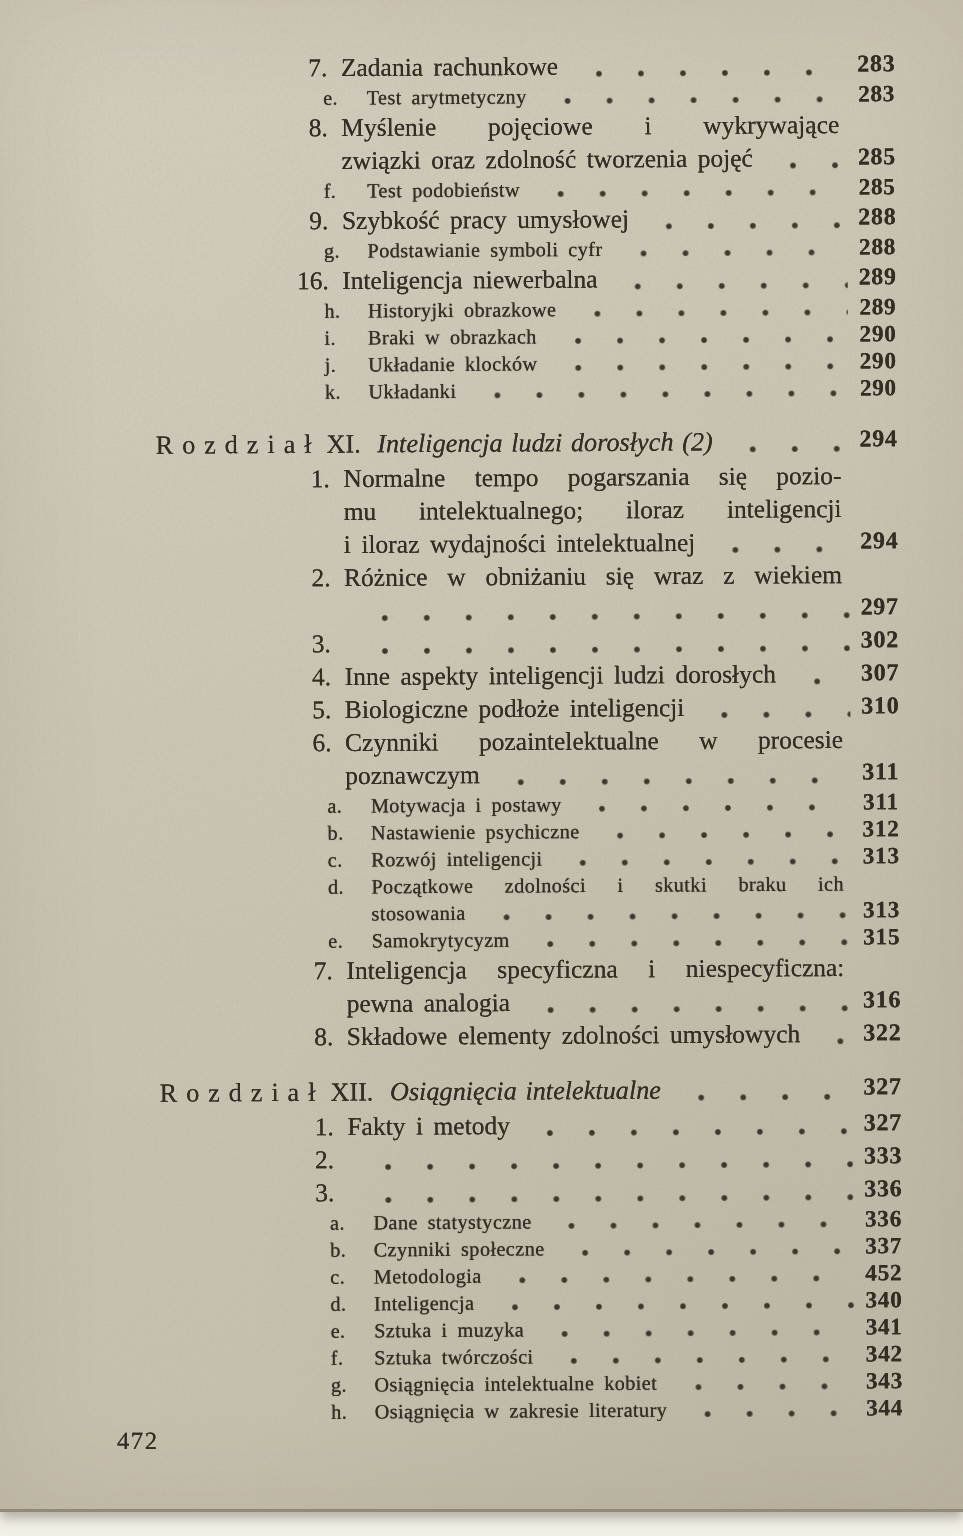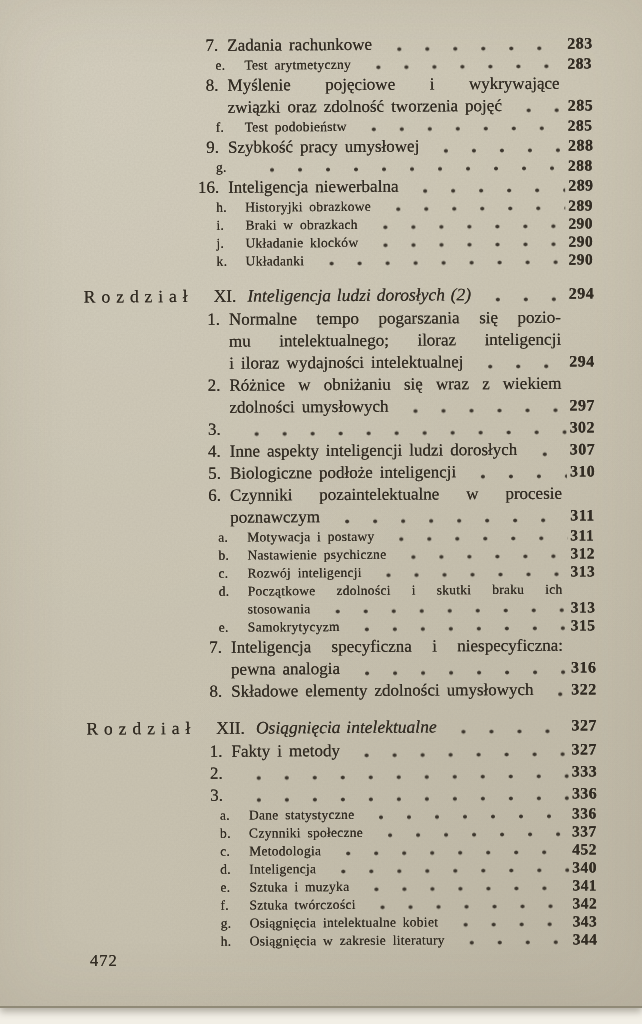--- a/index.html
+++ b/index.html
@@ -36,31 +36,31 @@
   .entry.subitem .label{flex:0 0 20px;text-align:left;margin-right:9px;}
   .line.mid{text-align:justify;text-align-last:justify;margin-right:42px;}
   .line.last{display:flex;align-items:flex-end;}
   .line.last .t{white-space:nowrap;}
   .leader{
     flex:1 1 auto;min-width:4px;height:9px;
     margin:0 3px 3px 9px;
     background-image:radial-gradient(circle at 50% 50%, rgba(50,44,36,0.92) 1.5px, rgba(50,44,36,0) 2.3px);
     background-size:28px 9px;background-repeat:repeat-x;background-position:4px 1px;
   }
-  .page{flex:0 0 34px;text-align:left;font-weight:700;font-size:16px;letter-spacing:0.03em;
+  .page{flex:0 0 34px;text-align:center;font-weight:700;font-size:16px;letter-spacing:0.03em;
     text-shadow:0 0 0.4px #2d271f;}
   .entry.subitem .page{font-size:15.5px;}
   .entry.chapter{display:block;font-size:17.5px;line-height:24px;margin-top:13px;margin-bottom:1px;
     text-shadow:0 0 0.4px #332d24;}
   .entry.chapter .lastline{display:flex;align-items:flex-end;}
-  .ch-prefix{letter-spacing:0.34em;white-space:nowrap;}
-  .ch-numeral{margin-left:20px;white-space:nowrap;}
+  .ch-prefix{letter-spacing:0.34em;white-space:nowrap;margin-left:20px;}
+  .ch-numeral{margin-left:4px;white-space:nowrap;}
   .ch-title{font-style:italic;margin-left:11px;white-space:nowrap;word-spacing:0.08em;}
   .footer-num{
-    position:absolute;left:90px;top:951px;
+    position:absolute;left:78px;top:951px;
     font-size:16.5px;color:#332d24;letter-spacing:0.06em;
     text-shadow:0 0 0.4px #332d24;
   }
 </style>
 </head>
 <body>
 
 <div class="scan">
   <div class="paper">
     <svg class="grain" width="642" height="1006" aria-hidden="true">
@@ -119,20 +119,21 @@
               <span class="t">Szybkość pracy umysłowej</span>
               <span class="leader"></span>
               <span class="page">288</span>
             </div>
           </div>
   </div>
         <div class="entry subitem">
     <span class="label">g.</span>
     <div class="body">
             <div class="line last">
+              <span class="t">Podstawianie symboli cyfr</span>
               <span class="leader"></span>
               <span class="page">288</span>
             </div>
           </div>
   </div>
         <div class="entry item">
     <span class="label">16.</span>
     <div class="body">
             <div class="line last">
               <span class="t">Inteligencja niewerbalna</span>
@@ -200,21 +201,20 @@
               <span class="leader"></span>
               <span class="page">294</span>
             </div>
           </div>
   </div>
         <div class="entry item">
     <span class="label">2.</span>
     <div class="body">
             <div class="line mid">Różnice w obniżaniu się wraz z wiekiem</div>
             <div class="line last">
-              <span class="t">zdolności umysłowych</span>
               <span class="leader"></span>
               <span class="page">297</span>
             </div>
           </div>
   </div>
         <div class="entry item">
     <span class="label">3.</span>
     <div class="body">
             <div class="line last">
               <span class="leader"></span>

